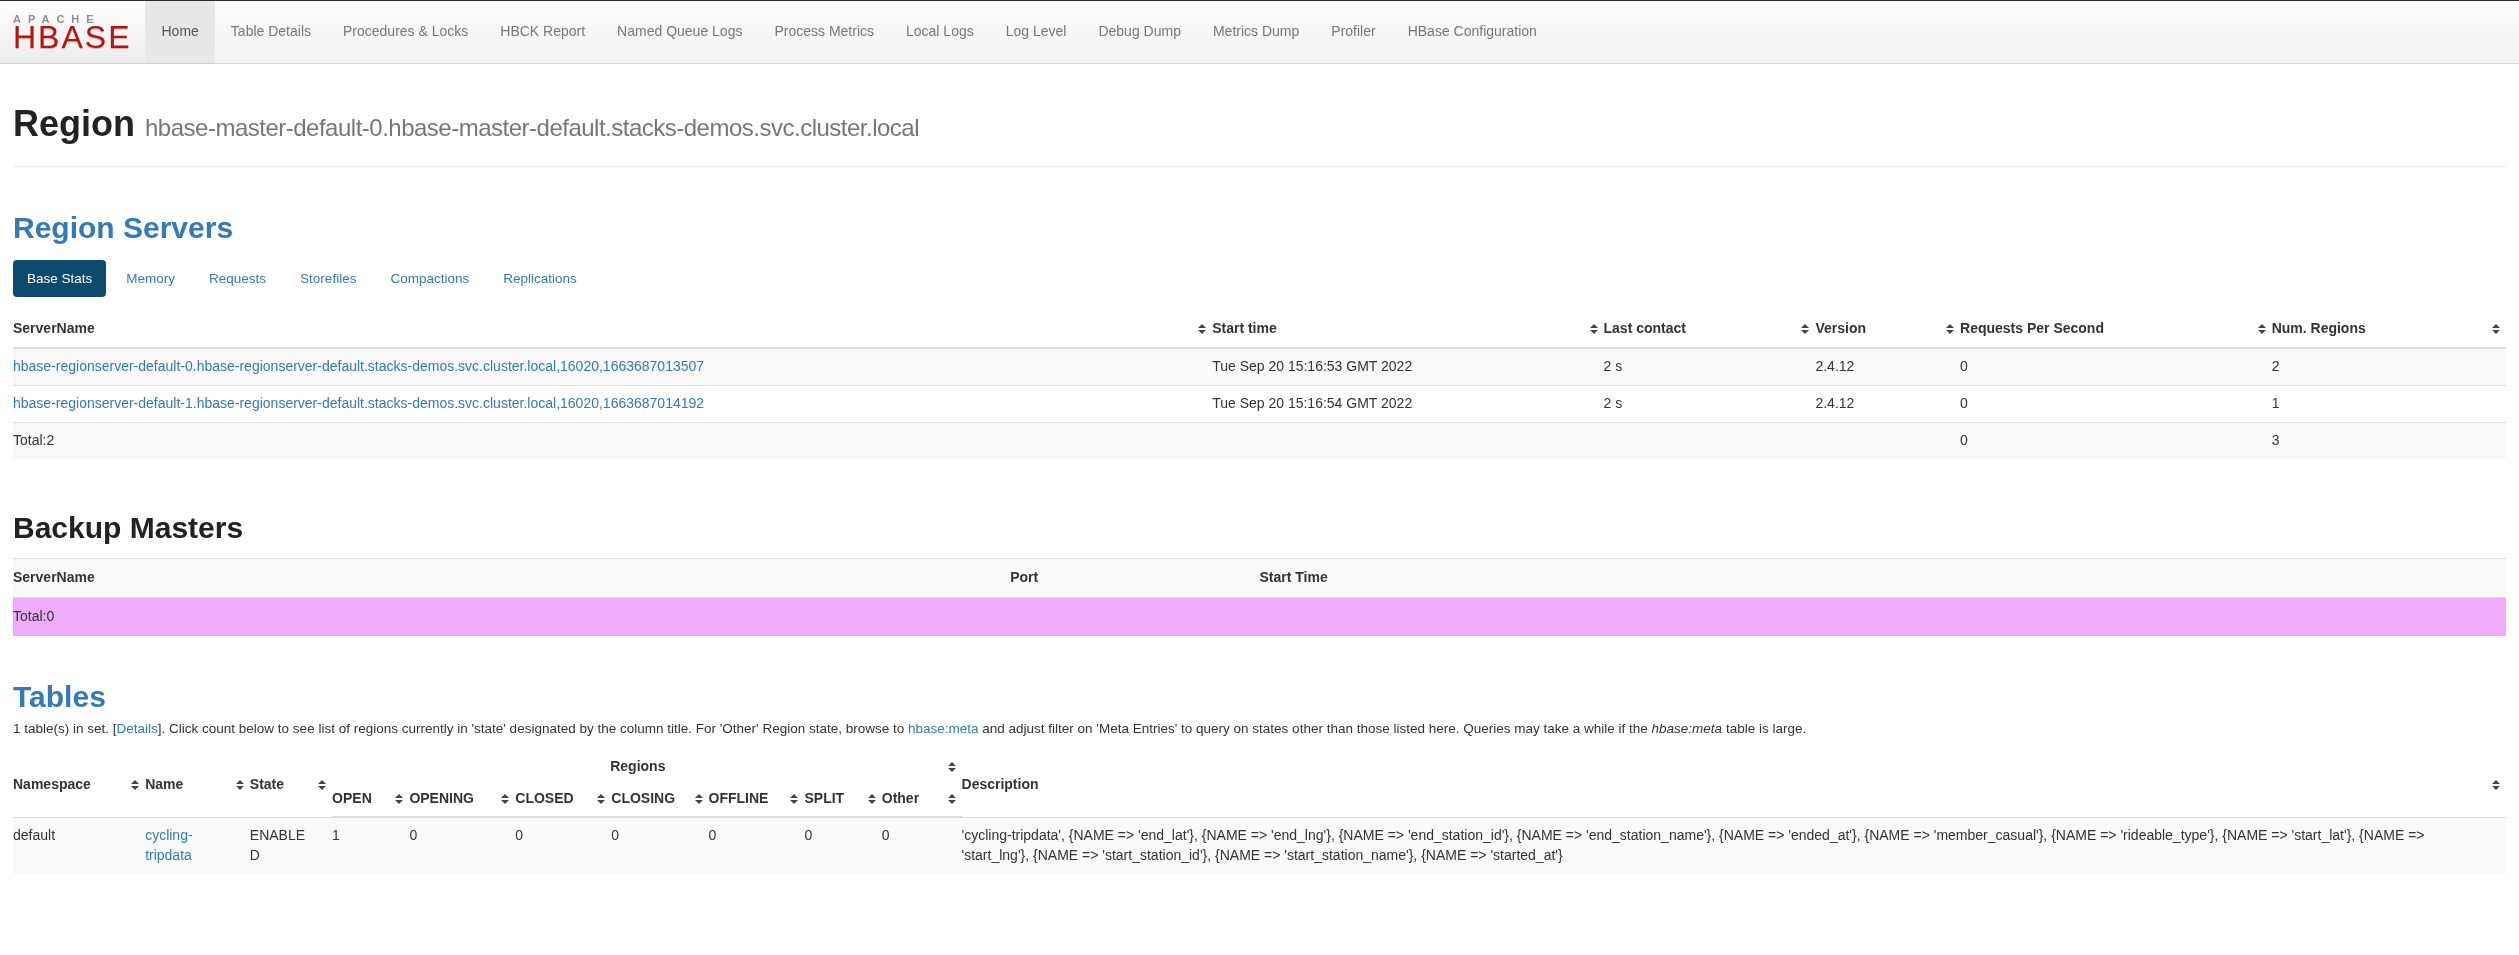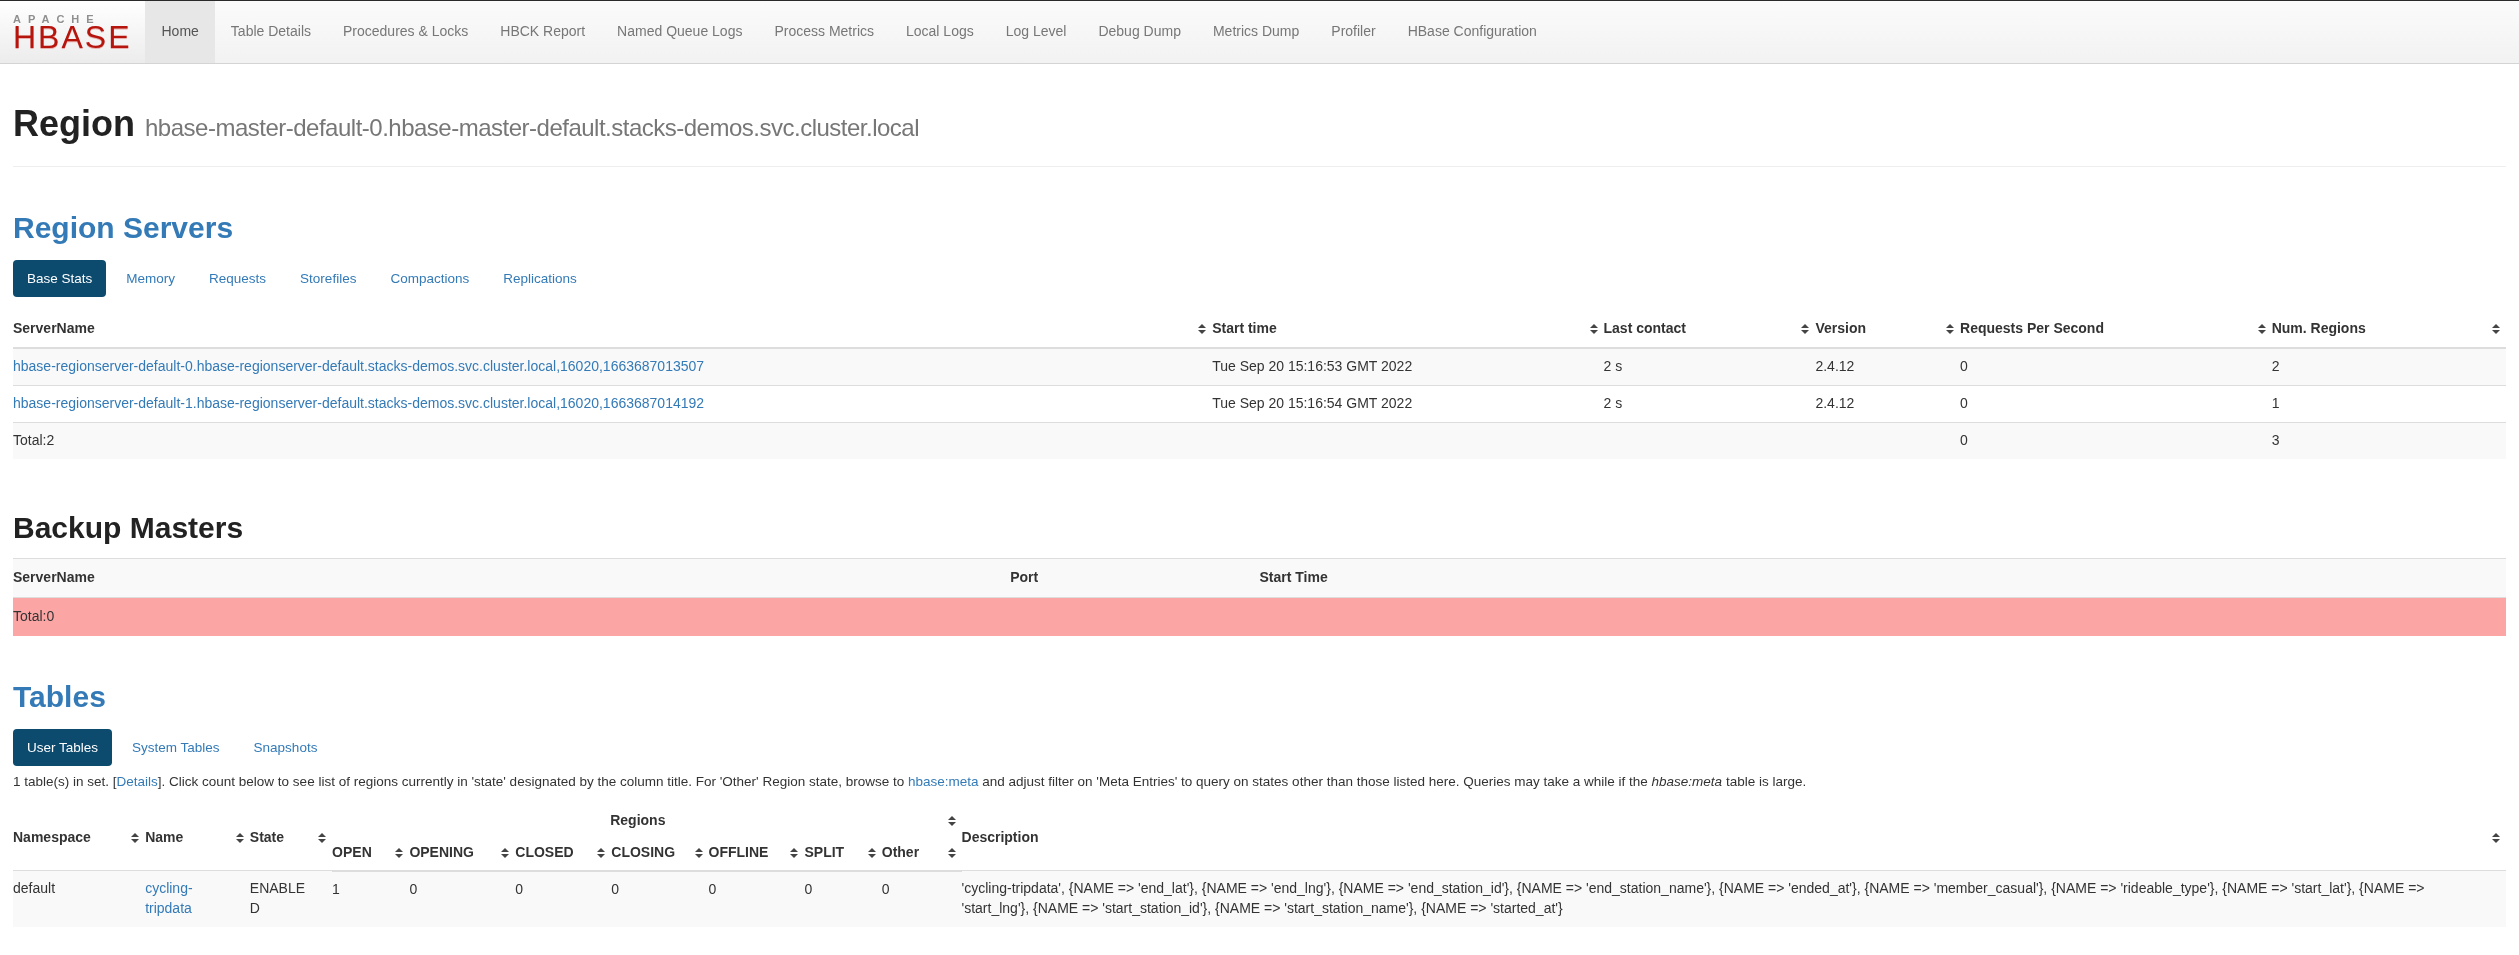--- a/index.html
+++ b/index.html
@@ -187,35 +187,30 @@
         <col style="width:40%">
           <col style="width:10%">
           <col style="width:50%">
       </colgroup>
       <tbody>
         <tr class="hdr">
           <th>ServerName</th>
           <th>Port</th>
           <th>Start Time</th>
         </tr>
-        <tr style="background:#fca5a5">
+        <tr style="background:#f0abfc">
           <td colspan="3" style="border-top:none">Total:0</td>
         </tr>
       </tbody>
     </table>
   </section>
 
   <section class="sec-tb">
     <h2 class="h2-blue">Tables</h2>
 
-    <ul class="pills">
-      <li class="pill active">User Tables</li>
-      <li class="pill">System Tables</li>
-      <li class="pill">Snapshots</li>
-    </ul>
 
     <p class="note"><span>1 table(s) in set. [</span><a class="link">Details</a><span>]. Click count below to see list of regions currently in 'state' designated by the column title. For 'Other' Region state, browse to </span><a class="link">hbase:meta</a><span> and adjust filter on 'Meta Entries' to query on states other than those listed here. Queries may take a while if the </span><span class="it">hbase:meta</span><span> table is large.</span></p>
 
     <table class="tbl ut-tbl">
       <colgroup>
         <col style="width:5.3%">
           <col style="width:4.2%">
           <col style="width:3.3%">
         <col style="width:3.1%">
           <col style="width:4.25%">

